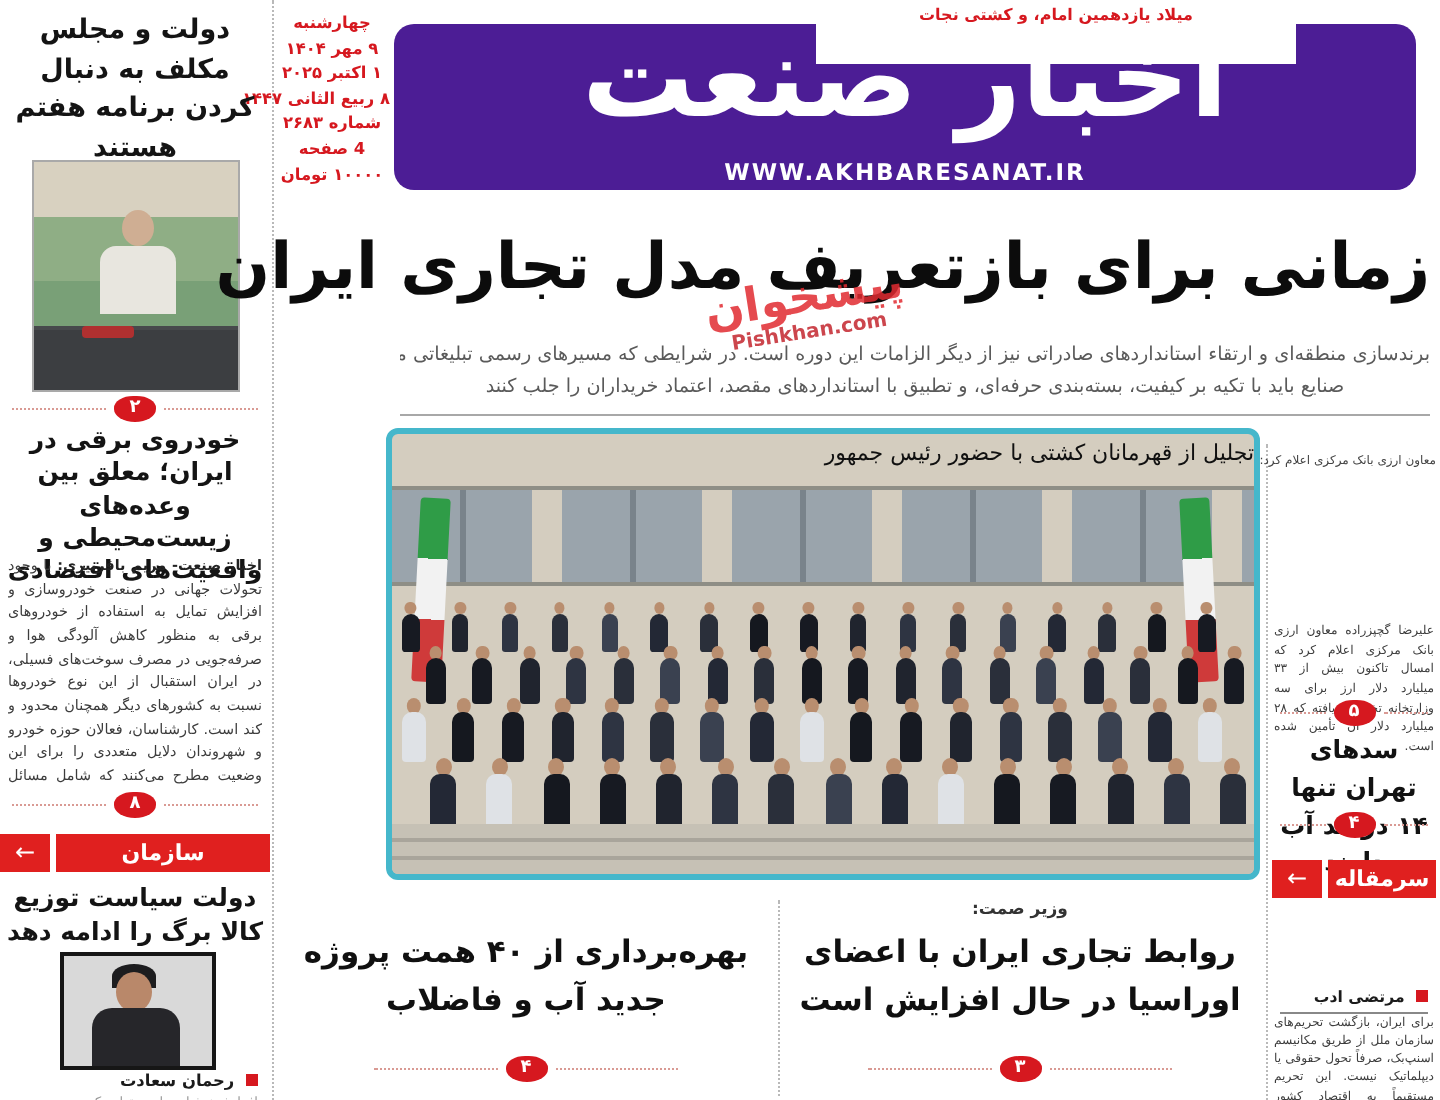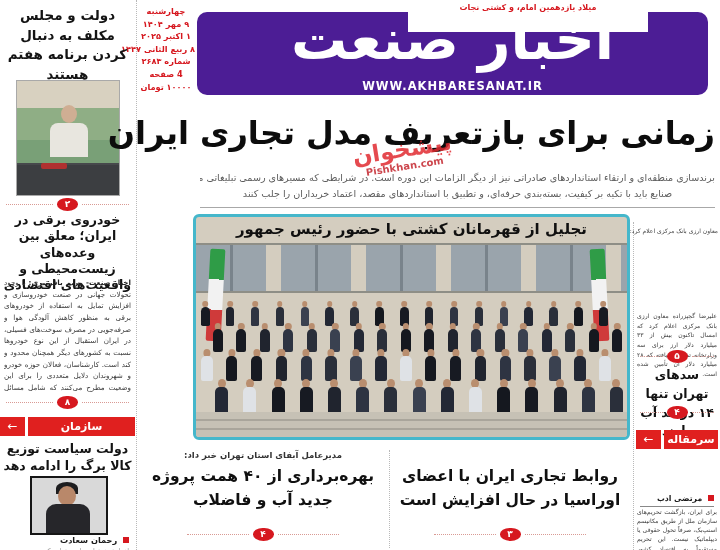--- a/index.html
+++ b/index.html
@@ -58,22 +58,22 @@
             color:#0c0c0c;white-space:nowrap;letter-spacing:-1px;}
   .watermark{left:328px;top:138px;width:150px;text-align:center;transform:rotate(-9deg);z-index:5;opacity:.85;}
   .watermark .fa{font-size:23px;font-weight:bold;color:#e12b31;line-height:1;}
   .watermark .en{font-size:10px;color:#c4262e;font-weight:bold;}
   .deck{left:200px;top:170px;width:515px;text-align:center;color:#5a5a5a;font-size:9.6px;
         line-height:16px;white-space:nowrap;overflow:hidden;border-bottom:1px solid #a8a8a8;
         padding-bottom:5px;}
   
   .photobox{left:193px;top:214px;width:431px;height:220px;border:3px solid #45b7cb;border-radius:6px;
             background:#d4cdbf;overflow:hidden;}
-  .pb-caption{position:absolute;top:3px;left:0;right:0;text-align:center;font-size:15px;
-              font-weight:bold;color:#101010;z-index:6;}
+  .pb-caption{position:absolute;top:3px;left:0;right:0;text-align:right;font-size:11px;
+              font-weight:normal;color:#101010;z-index:6;}
   .windows{position:absolute;top:26px;left:0;right:0;height:46px;border-top:2px solid #8e8e86;border-bottom:2px solid #8e8e86;
            background:repeating-linear-gradient(90deg,#9aa4ac 0 34px,#79838b 34px 37px,#9aa4ac 37px 70px,#d4cdbf 70px 85px);}
   .flag{position:absolute;width:15px;height:92px;border-radius:2px;
         background:linear-gradient(180deg,#2f9c47 0 33%,#f2f2f2 33% 66%,#cf3a3a 66% 100%);}
   .crowd{position:absolute;inset:0;}
   .person{position:absolute;width:calc(15px*var(--s));height:calc(36px*var(--s));}
   .person::before{content:"";position:absolute;top:0;left:50%;transform:translateX(-50%);
         width:calc(8px*var(--s));height:calc(9px*var(--s));border-radius:50%;background:#b98e6f;}
   .person::after{content:"";position:absolute;top:calc(8px*var(--s));left:1px;right:1px;bottom:0;
         border-radius:5px 5px 2px 2px;background:var(--c);}
@@ -260,24 +260,24 @@
   <div class="secbar" style="left:636px;top:430px;width:82px;">
     <div class="bar">سرمقاله</div>
     <div class="arrowbox">←</div>
   </div>
   <div class="abs ed-author">
     <span class="sq"></span>
     <span>مرتضی ادب</span>
   </div>
   <div class="abs ed-body">برای ایران، بازگشت تحریم‌های سازمان ملل از طریق مکانیسم اسنپ‌بک، صرفاً تحول حقوقی یا دیپلماتیک نیست. این تحریم مستقیماً به اقتصاد کشور مربوط و بر معادلات ارزی، تجاری و مالی تأثیرگذار است. اثر نهایی آن، یک متغیر قطعی نیست، بلکه تابعی است از چگونگی اجرای تحریم‌ها و همراهی دیگر قدرت‌ها با آن</div>
 
+  <div class="b-kicker" style="left:394px;top:450px;width:232px;">وزیر صمت:</div>
   <div class="b-head" style="left:394px;top:464px;width:232px;">روابط تجاری ایران با اعضای اوراسیا در حال افزایش است</div>
   <div class="badge-row" style="left:434px;top:528px;width:152px;">
     <span class="badge">۳</span>
   </div>
 
-  <div class="b-kicker" style="left:142px;top:450px;width:242px;">مدیرعامل آبفای استان تهران خبر داد:</div>
   <div class="b-head" style="left:142px;top:464px;width:242px;">بهره‌برداری از ۴۰ همت پروژه جدید آب و فاضلاب</div>
   <div class="badge-row" style="left:187px;top:528px;width:152px;">
     <span class="badge">۴</span>
   </div>
 
 </div>
 
 </body></html>

